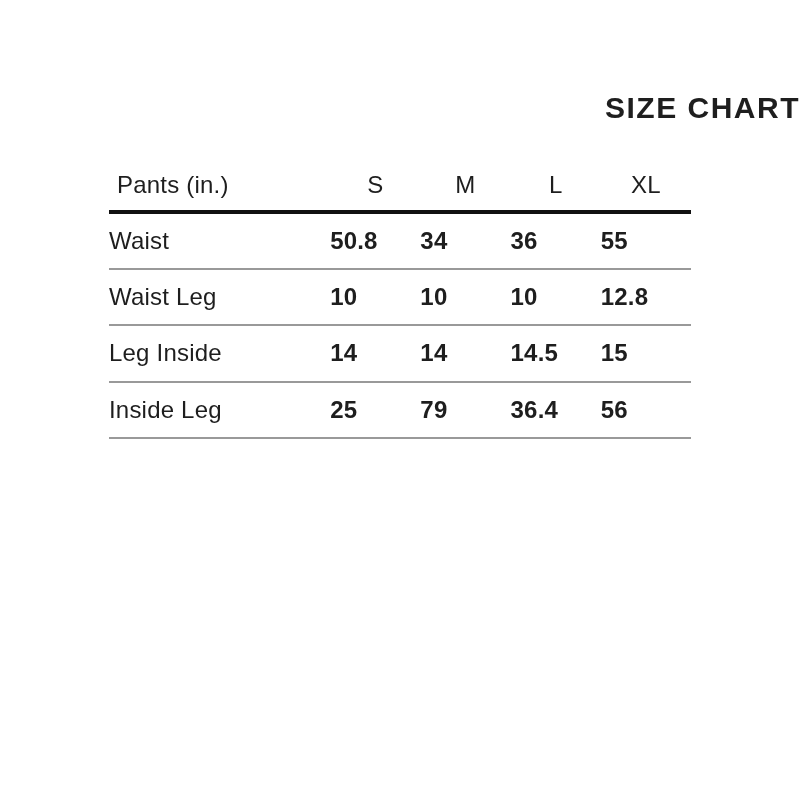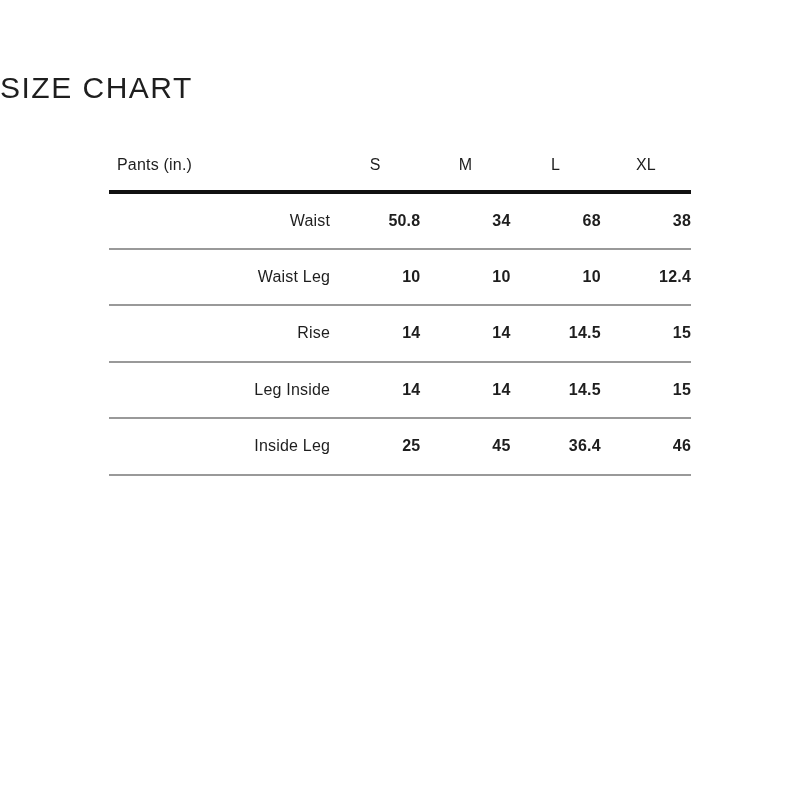--- a/index.html
+++ b/index.html
@@ -16,52 +16,52 @@
     font-family: "Liberation Sans", sans-serif;
     color: var(--text);
     overflow: hidden;
   }
   .page {
     width: 800px;
     height: 800px;
     background: var(--bg);
   }
   .title {
-    margin-top: 72px;
-    text-align: left;
+    margin-top: 92px;
+    text-align: right;
     font-size: 30px;
     line-height: 31px;
-    font-weight: 400;
+    font-weight: 700;
     letter-spacing: 1.5px;
     color: var(--text);
   }
   .size-table {
     width: 582px;
     margin: 37px auto 4px auto;
     border-collapse: collapse;
     table-layout: fixed;
-    font-size: 16px;
+    font-size: 24px;
     letter-spacing: 0.2px;
   }
   .size-table col.c-label { width: 38%; }
   .size-table col.c-size  { width: 15.5%; }
   .size-table thead th {
     height: 52px;
     font-weight: 400;
     text-align: center;
     vertical-align: middle;
     border-bottom: 4px solid var(--thick-rule);
   }
   .size-table thead th.unit {
     text-align: left;
     padding-left: 8px;
   }
   .size-table tbody td {
     height: 56.5px;
-    text-align: right;
+    text-align: left;
     vertical-align: middle;
     border-bottom: 2px solid var(--thin-rule);
   }
   .size-table tbody td.row-label {
     font-weight: 400;
   }
   .size-table tbody td.val {
     font-weight: 600;
   }
 </style>
@@ -87,47 +87,40 @@
         <th>M</th>
         <th>L</th>
         <th>XL</th>
       </tr>
     </thead>
     <tbody>
       <tr>
         <td class="row-label">Waist</td>
         <td class="val">50.8</td>
         <td class="val">34</td>
-        <td class="val">68</td>
-        <td class="val">38</td>
+        <td class="val">36</td>
+        <td class="val">55</td>
       </tr>
       <tr>
         <td class="row-label">Waist Leg</td>
         <td class="val">10</td>
         <td class="val">10</td>
         <td class="val">10</td>
-        <td class="val">12.4</td>
-      </tr>
-      <tr>
-        <td class="row-label">Rise</td>
-        <td class="val">14</td>
-        <td class="val">14</td>
-        <td class="val">14.5</td>
-        <td class="val">15</td>
+        <td class="val">12.8</td>
       </tr>
       <tr>
         <td class="row-label">Leg Inside</td>
         <td class="val">14</td>
         <td class="val">14</td>
         <td class="val">14.5</td>
         <td class="val">15</td>
       </tr>
       <tr>
         <td class="row-label">Inside Leg</td>
         <td class="val">25</td>
-        <td class="val">45</td>
+        <td class="val">79</td>
         <td class="val">36.4</td>
-        <td class="val">46</td>
+        <td class="val">56</td>
       </tr>
     </tbody>
   </table>
 
 </div>
 
 </body></html>

